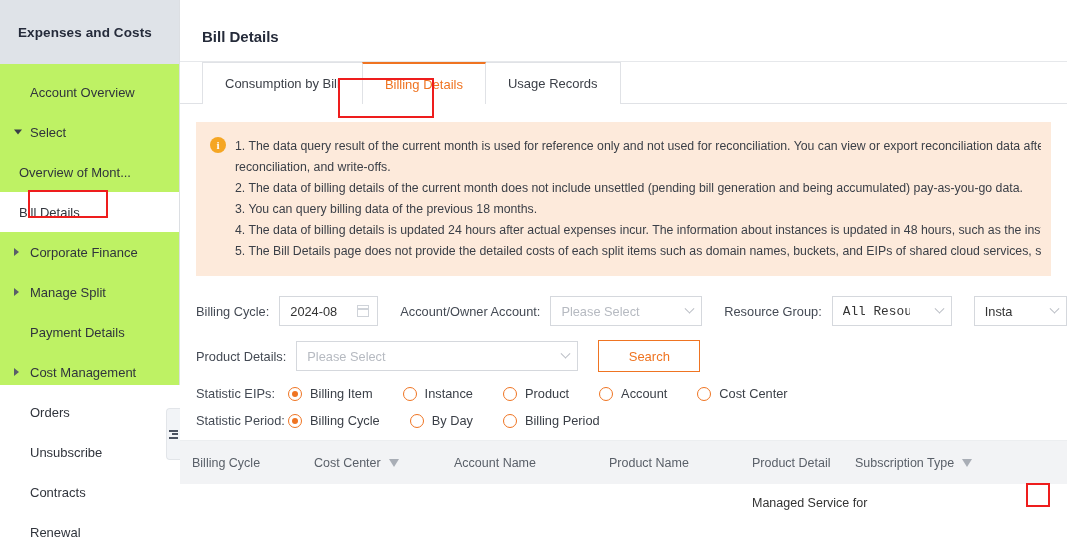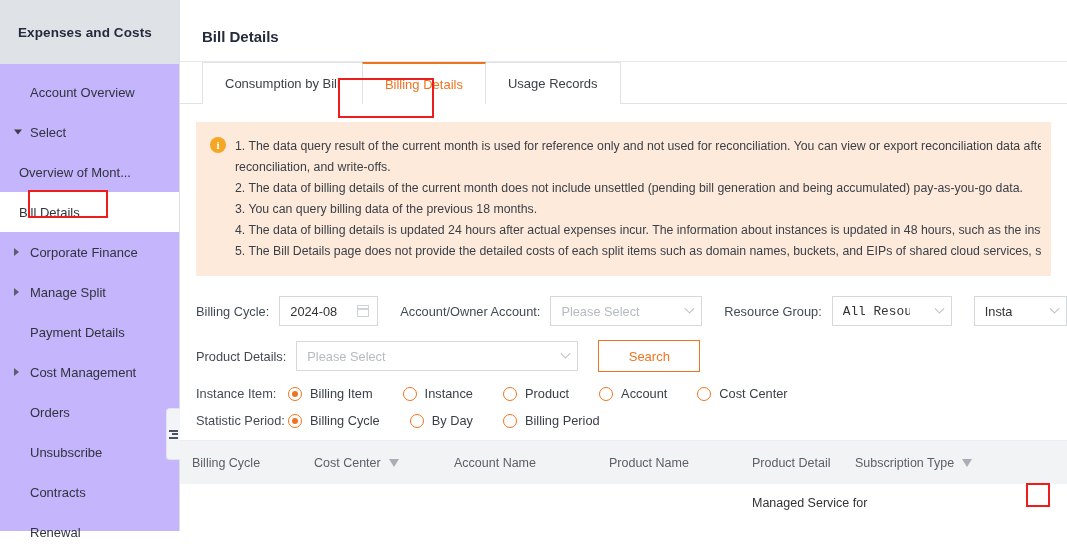--- a/index.html
+++ b/index.html
@@ -7,22 +7,22 @@
     width: 1067px; height: 549px;
     overflow: hidden;
     font-family: "Liberation Sans", sans-serif;
     background: #ffffff;
     color: #333;
   }
   .app { display: flex; width: 1067px; height: 549px; position: relative; }
 
   
   .sidebar {
-    width: 180px; height: 531px;
-    background: #c4b5fd;
+    width: 180px; height: 385px;
+    background: #bef264;
     border-right: 1px solid #dcdfe3;
     flex: 0 0 180px;
     position: relative;
   }
   .sb-header {
     height: 64px;
     background: #dfe3e8;
     display: flex; align-items: center;
     padding-left: 18px;
     font-size: 13.5px; font-weight: bold; color: #252b3a;
@@ -412,21 +412,21 @@
         <div class="field" id="f-product-details">
           <span class="val ph">Please Select</span>
           <span class="chev"></span>
         </div>
         <div class="btn-search">
           <span>Search</span>
         </div>
       </div>
 
       <div class="radio-row">
-        <span class="f-label">Instance Item:</span>
+        <span class="f-label">Statistic EIPs:</span>
         <label class="radio checked">
           <span class="dot"></span>
           <span>Billing Item</span>
         </label>
         <label class="radio">
           <span class="dot"></span>
           <span>Instance</span>
         </label>
         <label class="radio">
           <span class="dot"></span>

